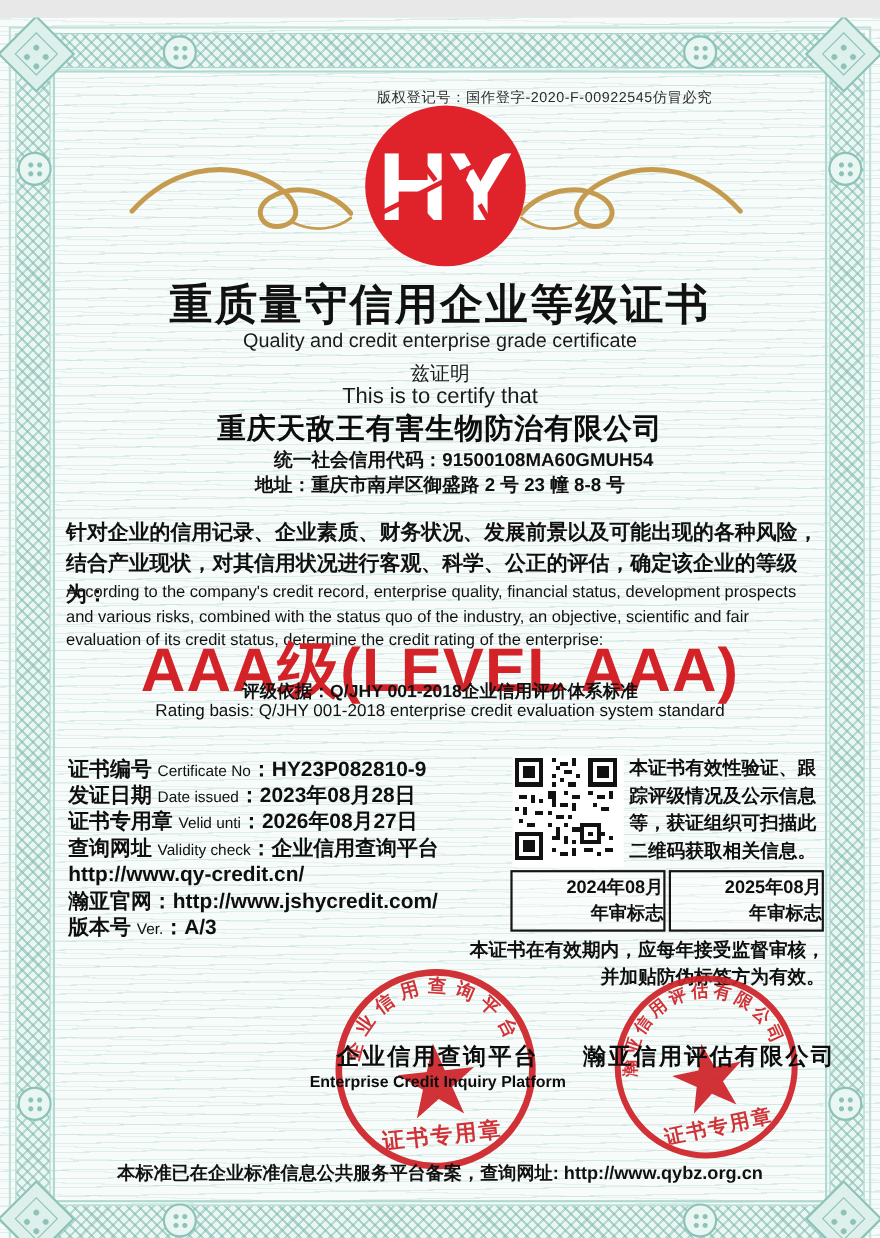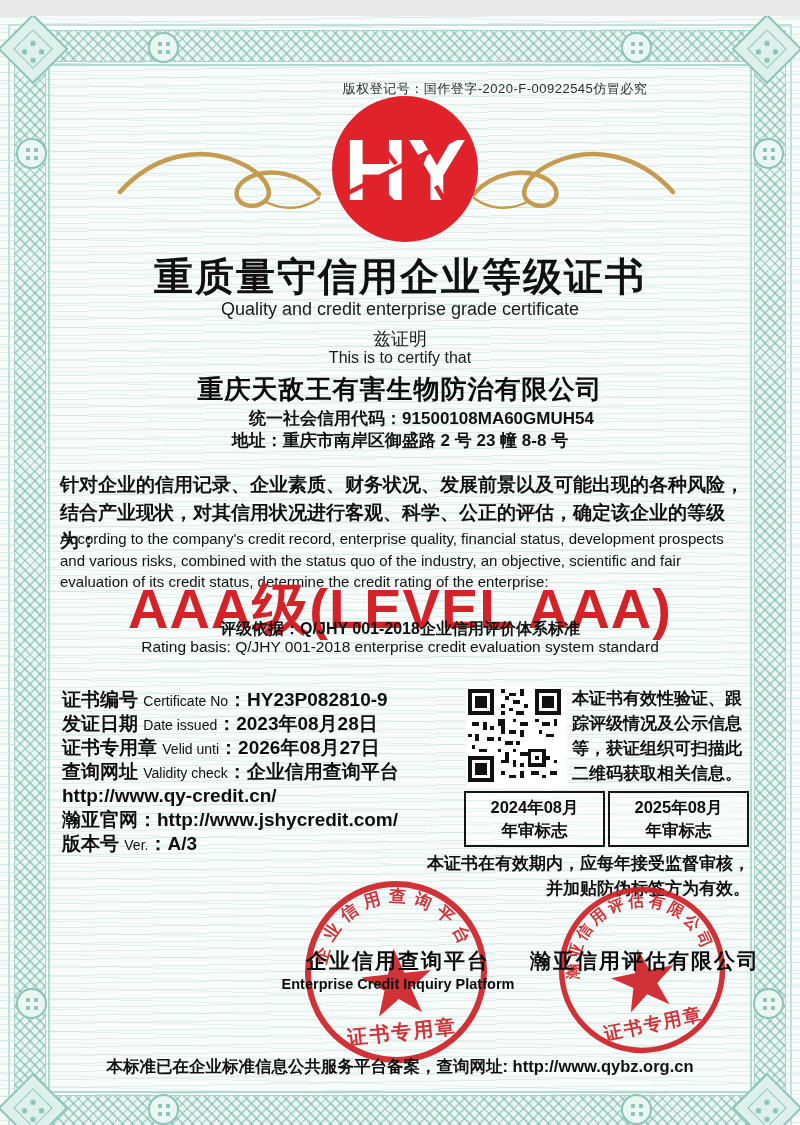--- a/index.html
+++ b/index.html
@@ -36,42 +36,42 @@
            background-image:radial-gradient(circle, #8cc2b8 2px, transparent 2.5px);
            background-size:8px 8px; background-position:0 0; }
   
   .abs { position:absolute; }
   .ctr { left:0; right:0; text-align:center; }
   .copyright { top:64px; left:190px; width:610px; text-align:center;
                font-size:13px; color:#2b2b2b; letter-spacing:.5px; }
   .title-cn  { top:234px; font-size:39px; font-weight:bold; color:#111; letter-spacing:2px; }
   .title-en  { top:283px; font-size:18px; color:#1a1a1a; }
   .certify-cn{ top:311px; font-size:18px; color:#1a1a1a; }
-  .certify-en{ top:333px; font-size:16px; color:#1a1a1a; }
+  .certify-en{ top:333px; font-size:20px; color:#1a1a1a; }
   .company   { top:356px; font-size:26px; font-weight:bold; color:#0d0d0d; letter-spacing:1px; }
   .code-line { top:391px; font-size:17px; font-weight:600; color:#111;padding-left:43px; }
   .addr-line { top:413px; font-size:17px; font-weight:600; color:#111; }
   .para { left:60px; width:684px; color:#111; }
   .para-cn { top:455px; font-size:19px; font-weight:600; line-height:28px; }
   .para-en { top:512px; font-size:15px; line-height:21.5px; }
   .grade   { top:556px; font-size:56px; font-weight:bold; color:#d42328; letter-spacing:1px; }
   .basis-cn{ top:603px; font-size:16px; font-weight:600; color:#111; }
   .basis-en{ top:622px; font-size:15.5px; color:#111; }
   
   .details { left:62px; top:672px; width:395px; color:#0f0f0f; }
   .d-row { height:24px; line-height:24px; white-space:nowrap; }
   .d-cn  { font-size:19px; font-weight:600; }
   .d-en  { font-size:14px; font-weight:500; }
   .d-val { font-size:19px; font-weight:600; }
   
   .qr-box { left:466px; top:671px; width:97px; height:97px; background:#fff; padding:2px; }
   .qr-note{ left:572px; top:670px; width:178px; font-size:17px; font-weight:600;
             line-height:25px; color:#0f0f0f; }
   .mark-box { top:775px; width:137px; height:52px; border:2.5px solid #151515;
-              display:flex; flex-direction:column; align-items:center; justify-content:center;
+              display:flex; flex-direction:column; align-items:flex-end; justify-content:center;
               background:rgba(255,255,255,.35); color:#0f0f0f; }
   .mark-box .m1 { font-size:16.5px; font-weight:600; line-height:23px; }
   .mark-box .m2 { font-size:16.5px; font-weight:600; line-height:23px; }
   .mk-1 { left:464px; } .mk-2 { left:608px; }
   .sup-note { left:420px; top:835px; width:330px; text-align:right; font-size:17px;
               font-weight:600; line-height:25px; color:#0f0f0f; }
   
   .seal { position:absolute; opacity:.93; z-index:1; }
   .seal-l { left:303px; top:863px; transform:rotate(-6deg); }
   .seal-r { left:557px; top:869px; transform:rotate(-12deg); }

